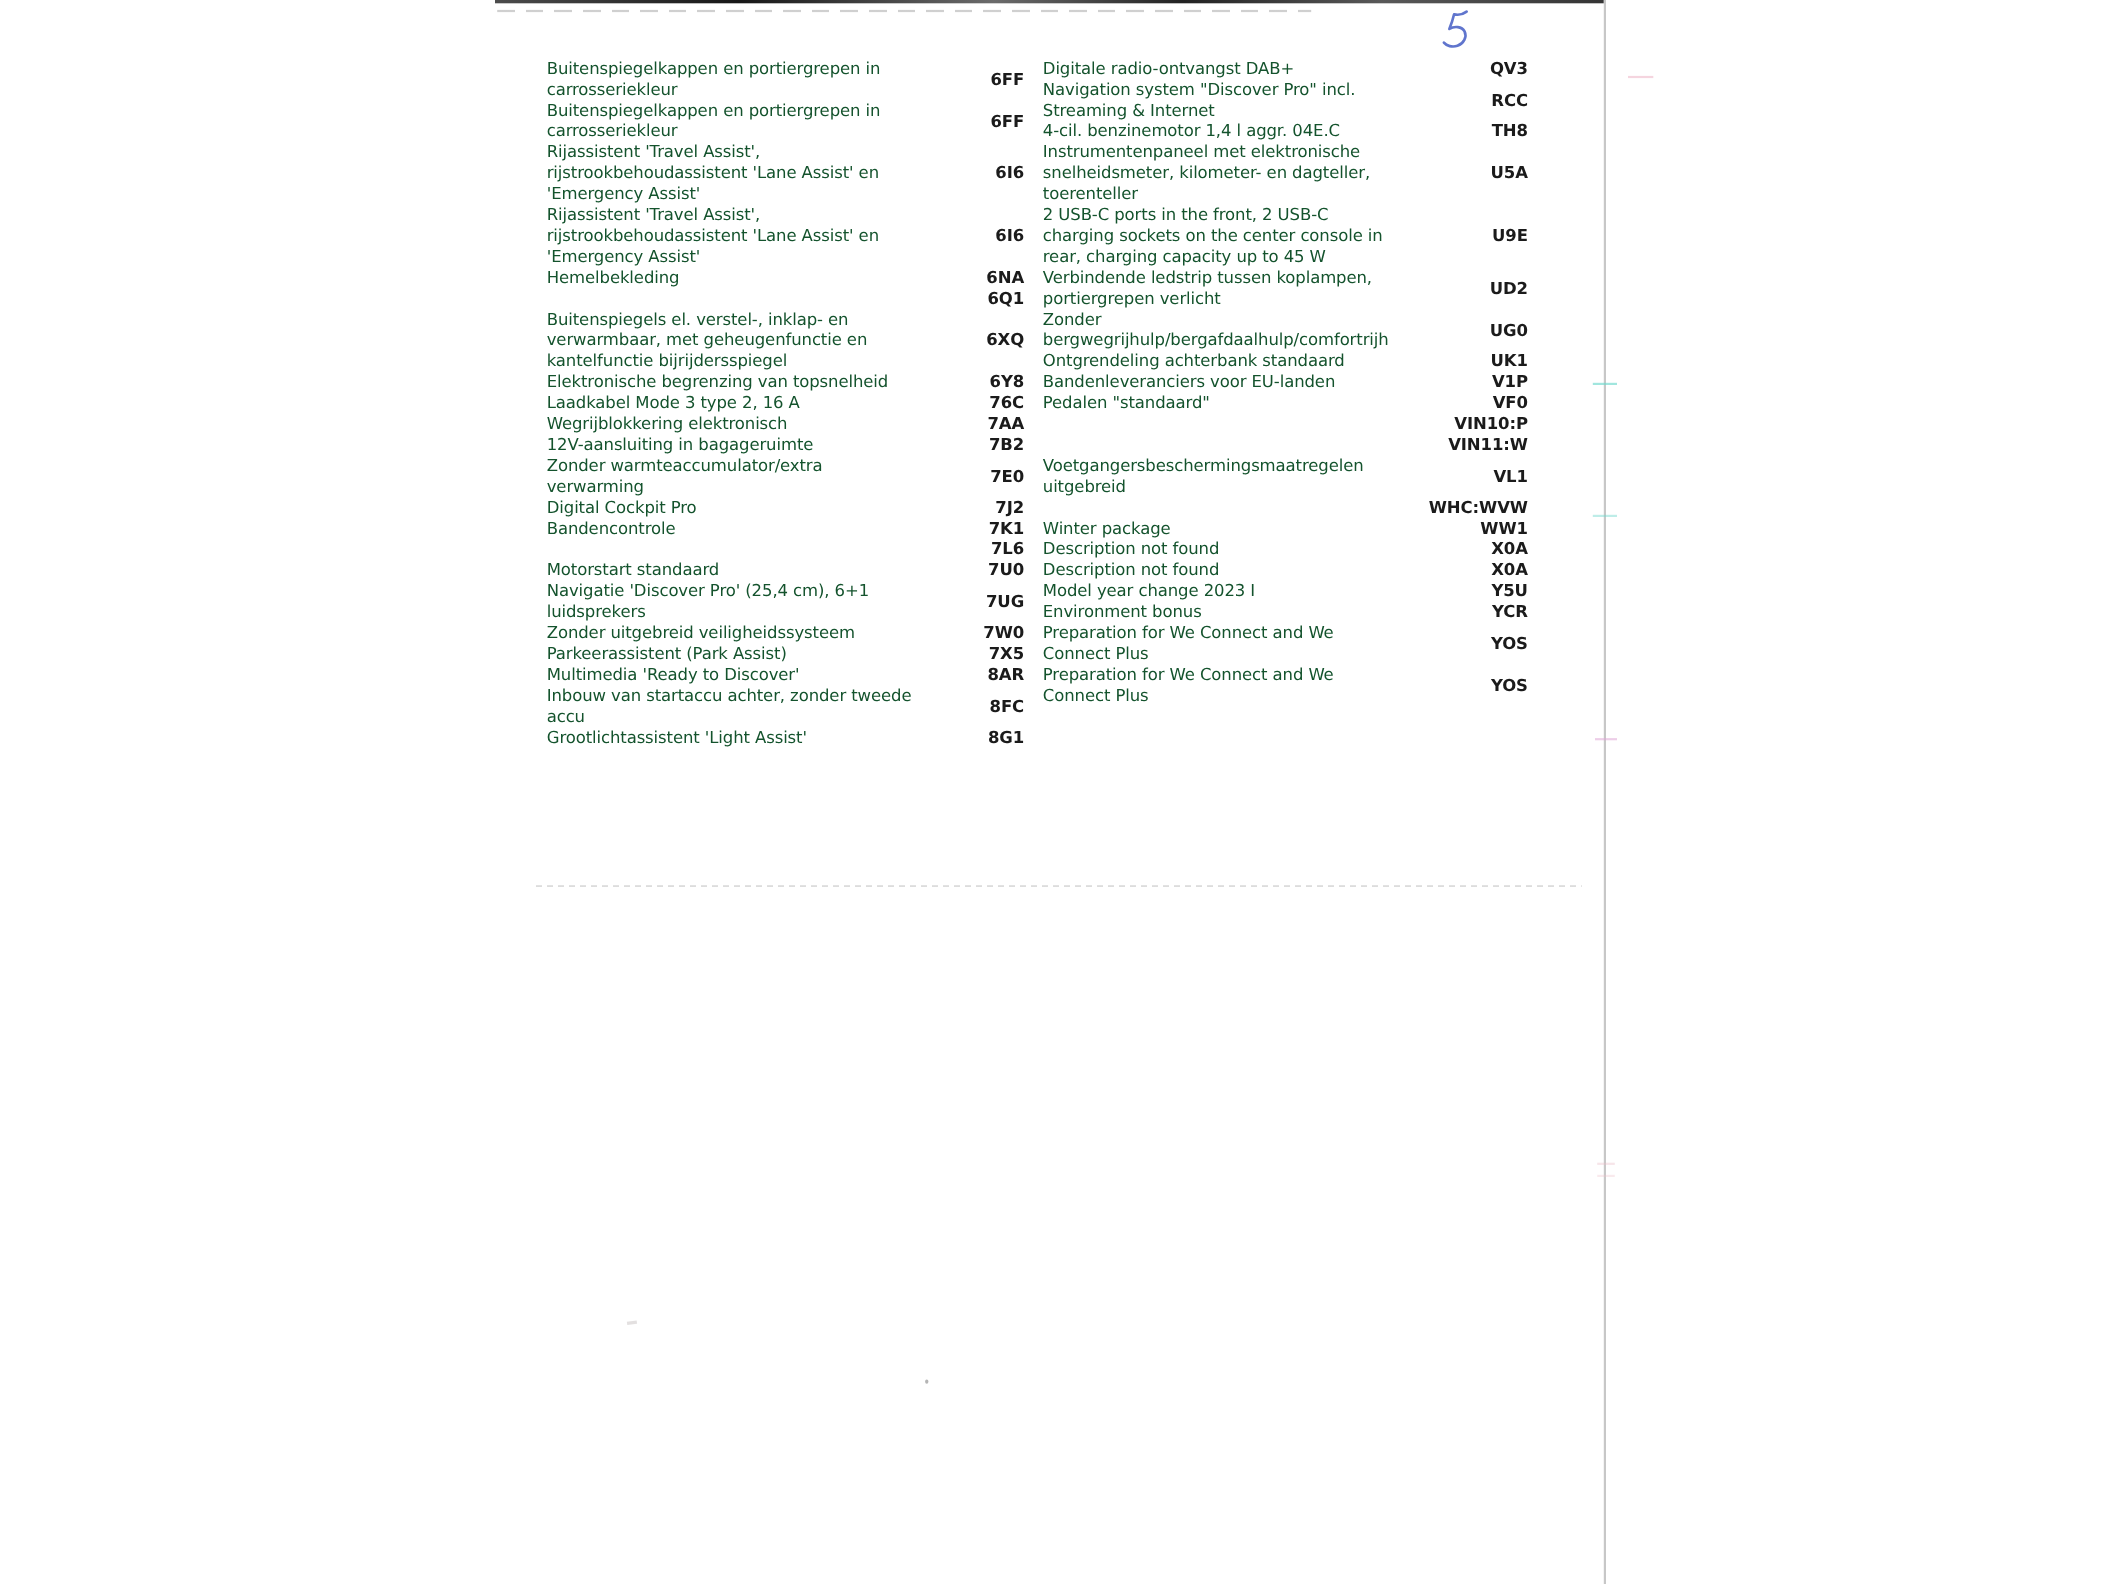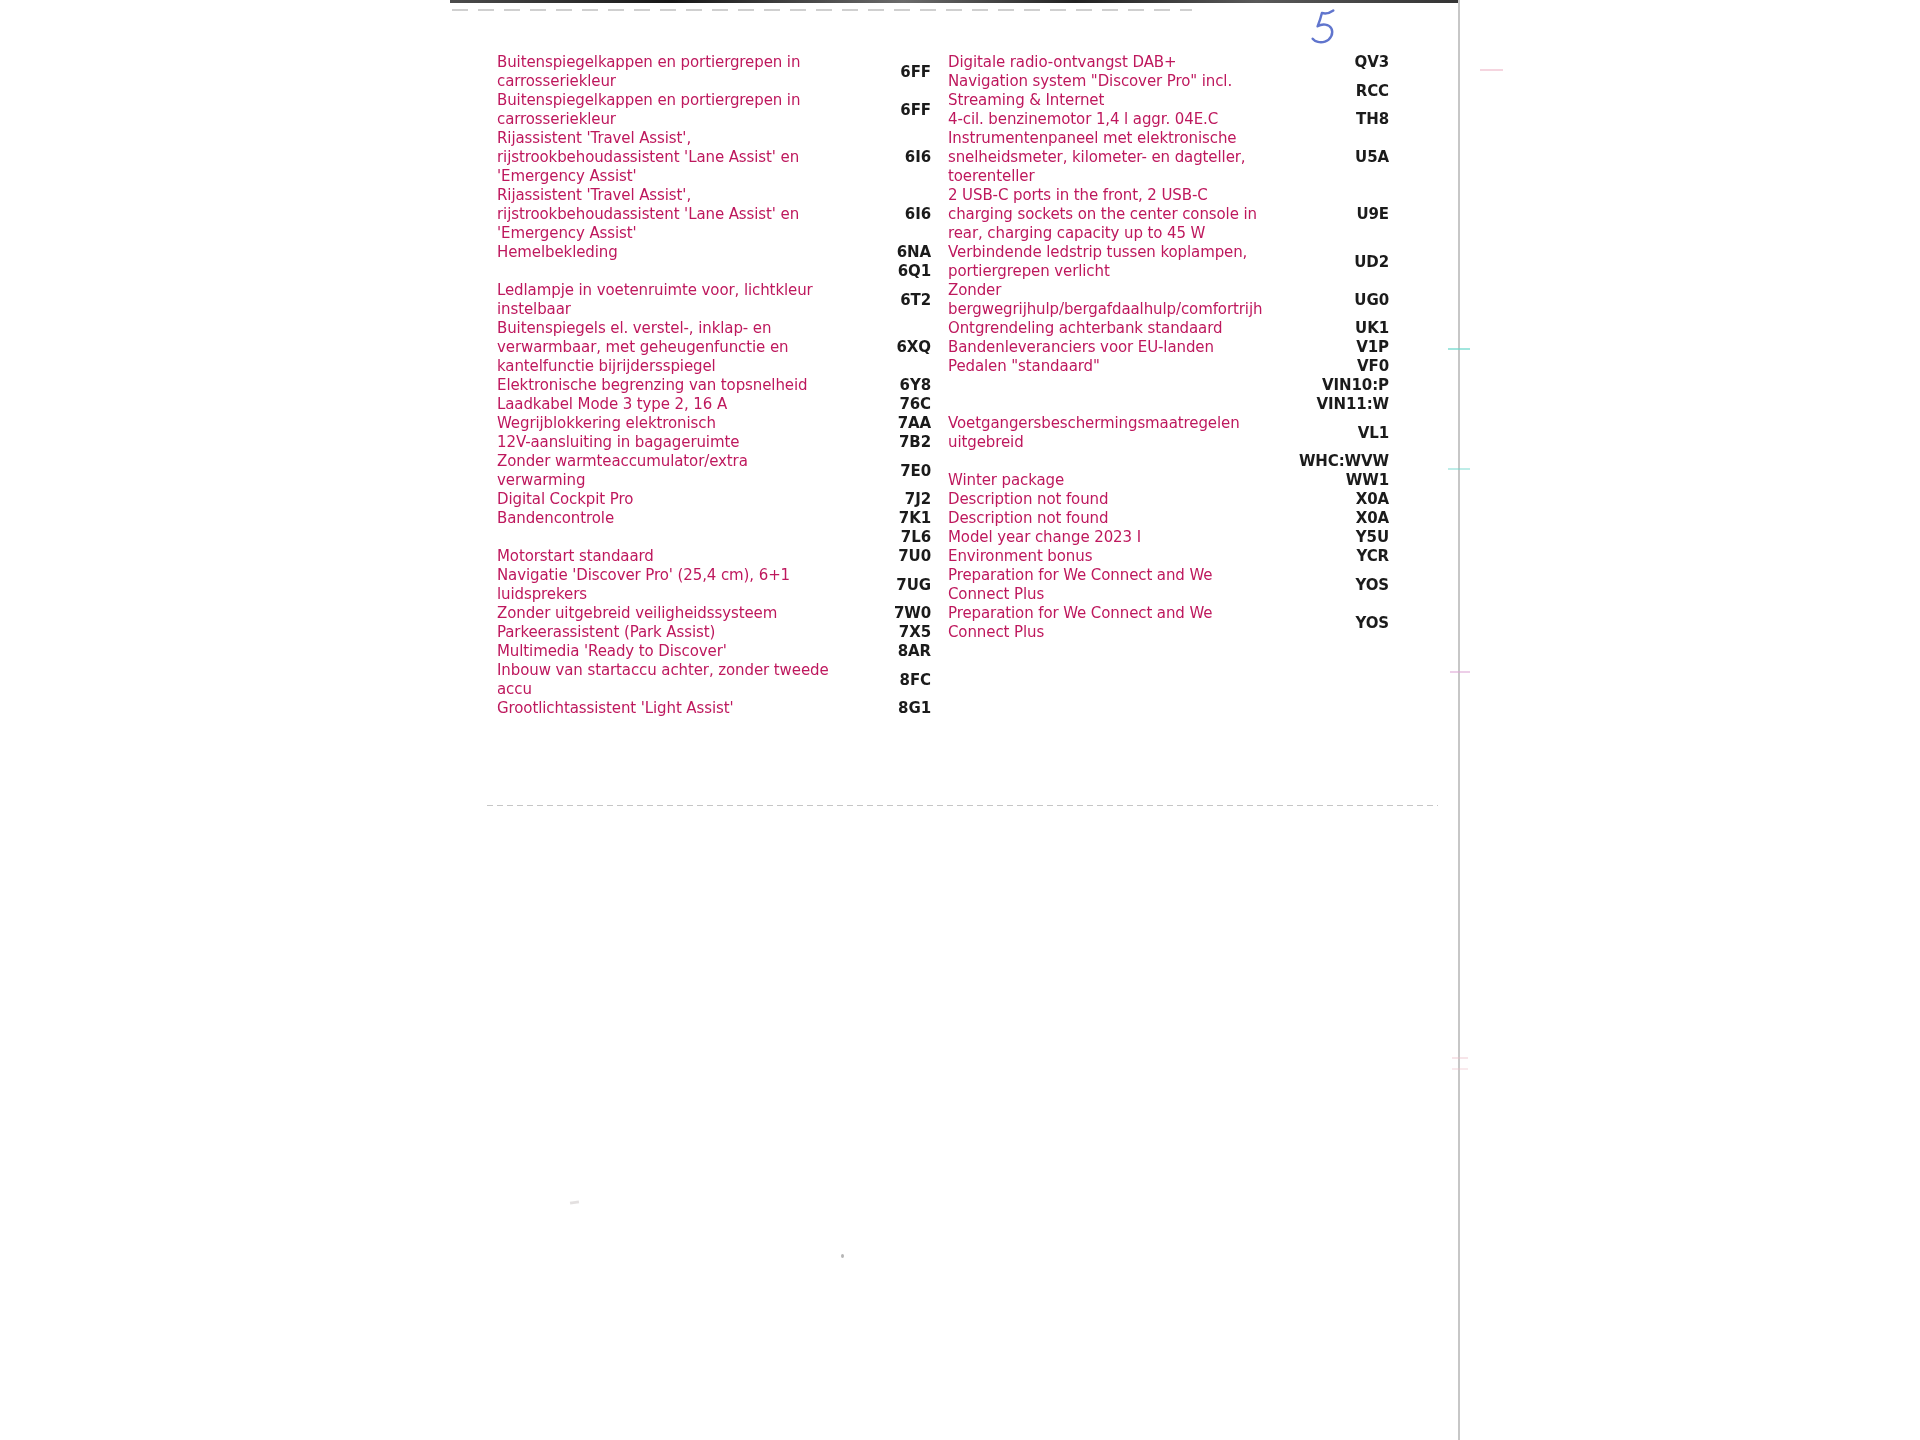--- a/index.html
+++ b/index.html
@@ -34,21 +34,21 @@
 
   
   .col{
     position:absolute;top:53px;
     font-size:15px;line-height:19px;letter-spacing:-0.1px;
   }
   .col-left{left:497px;width:434px;}
   .col-right{left:948px;width:441px;}
   .row{display:flex;align-items:center;min-height:19px;}
   .desc{
-    width:372px;white-space:pre-line;color:#be185d;
+    width:372px;white-space:pre-line;color:#14532d;
   }
   .code{
     flex:1;text-align:right;font-weight:700;color:#1b1b1b;
     align-self:center;white-space:nowrap;
   }
 
   .separator{
     position:absolute;left:487px;top:805px;width:951px;height:1px;
     background:repeating-linear-gradient(to right,
       #c6c6c6 0 6px, rgba(198,198,198,0) 6px 10px);
@@ -106,25 +106,20 @@
         <div class="code">6I6</div>
       </div>
       <div class="row">
         <div class="desc">Hemelbekleding</div>
         <div class="code">6NA</div>
       </div>
       <div class="row">
         <div class="code">6Q1</div>
       </div>
       <div class="row">
-        <div class="desc">Ledlampje in voetenruimte voor, lichtkleur
-instelbaar</div>
-        <div class="code">6T2</div>
-      </div>
-      <div class="row">
         <div class="desc">Buitenspiegels el. verstel-, inklap- en
 verwarmbaar, met geheugenfunctie en
 kantelfunctie bijrijdersspiegel</div>
         <div class="code">6XQ</div>
       </div>
       <div class="row">
         <div class="desc">Elektronische begrenzing van topsnelheid</div>
         <div class="code">6Y8</div>
       </div>
       <div class="row">

